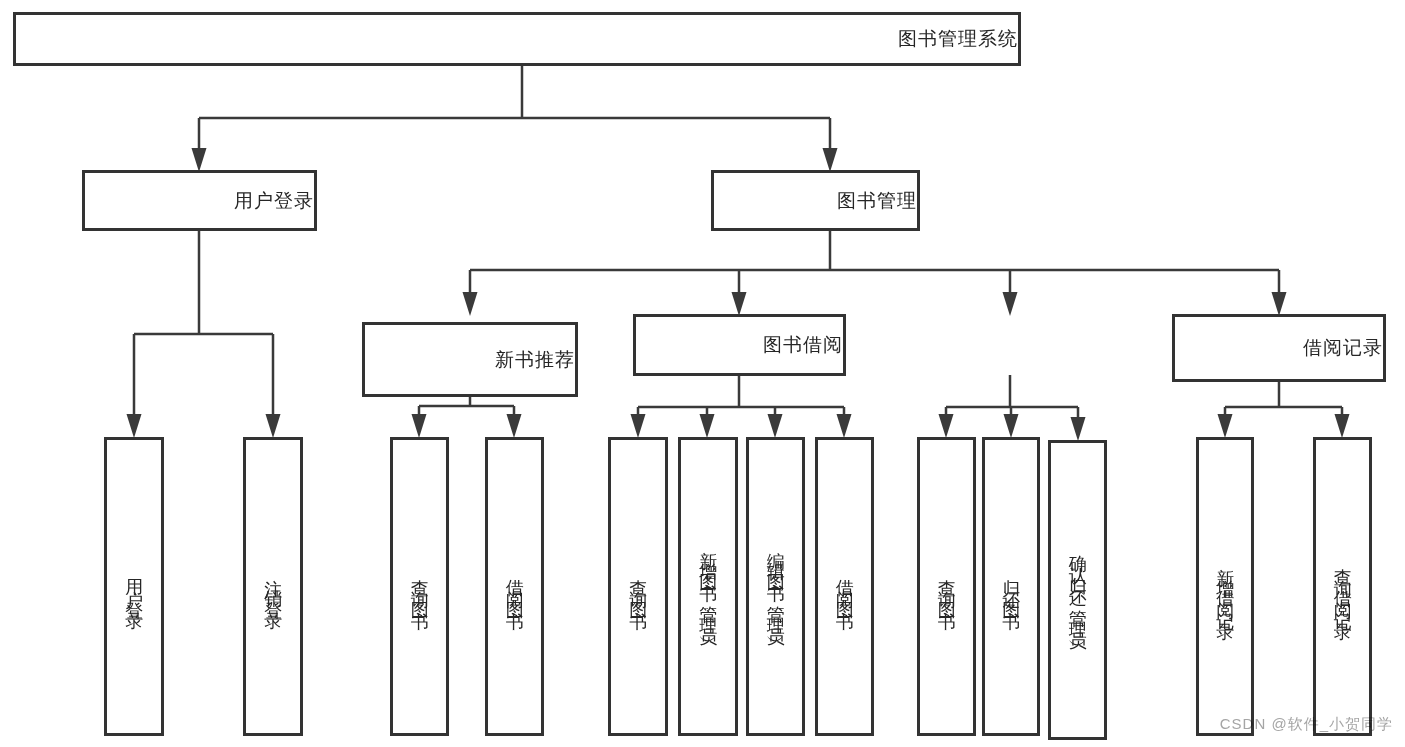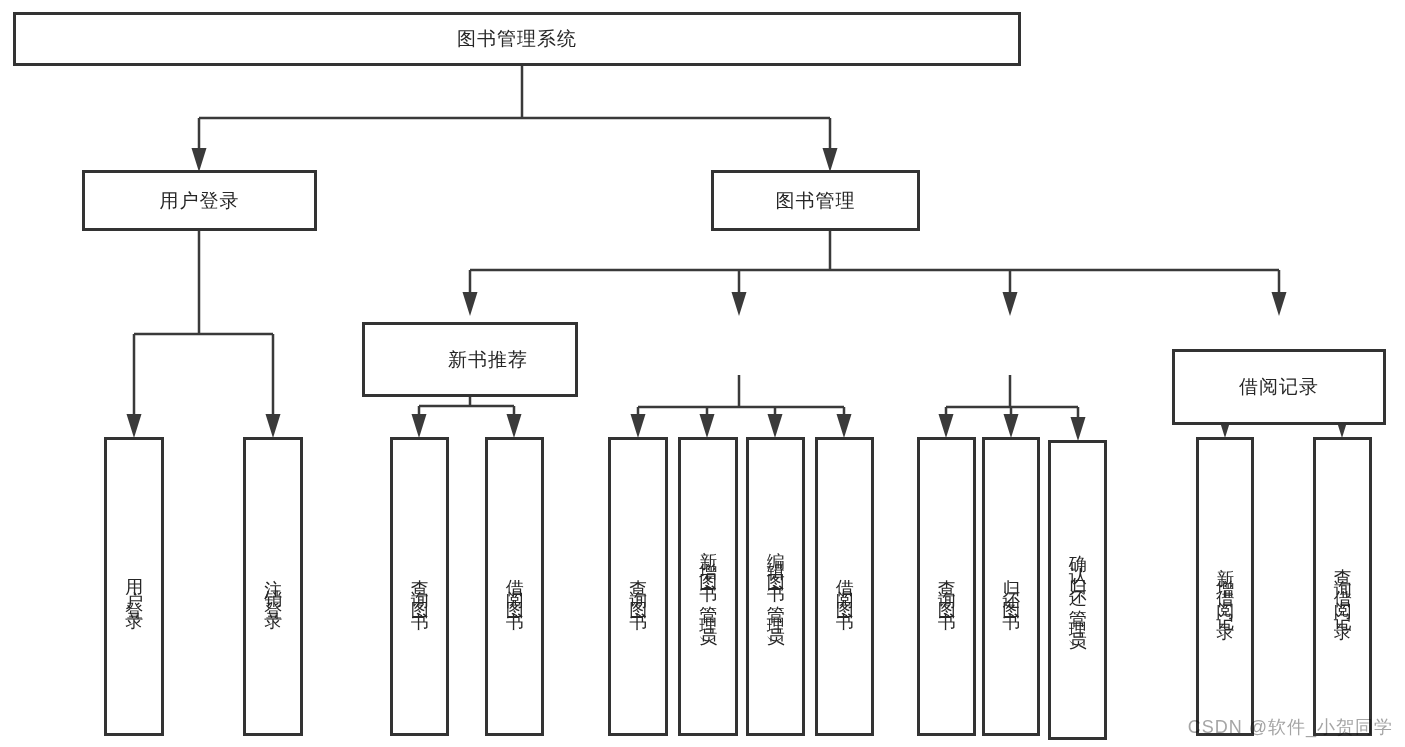--- a/index.html
+++ b/index.html
@@ -2,35 +2,35 @@
 <html><head>
 <meta charset="utf-8">
 <style>
   html,body{margin:0;padding:0;background:#ffffff;}
   body{font-family:"Liberation Sans","DejaVu Sans",sans-serif;}
   #canvas{position:relative;width:1405px;height:747px;background:#ffffff;overflow:hidden;}
   #connectors{position:absolute;left:0;top:0;z-index:0;}
   .hbox{
     position:absolute;box-sizing:border-box;z-index:1;
     background:#ffffff;border:3px solid #333333;
-    display:flex;align-items:center;justify-content:center;
+    display:flex;align-items:center;justify-content:flex-end;
   }
   .hlbl{font-size:19px;color:#262626;letter-spacing:1px;white-space:nowrap;}
   .vbox{
     position:absolute;box-sizing:border-box;z-index:1;
     background:#ffffff;border:3px solid #333333;
     display:flex;align-items:center;justify-content:center;
   }
   .vlbl{
     writing-mode:vertical-rl;text-orientation:mixed;
     font-size:18px;letter-spacing:11px;color:#262626;line-height:1.15;
   }
   .watermark{
     position:absolute;right:12px;top:715px;z-index:2;
-    font-size:18px;color:#a5a5a5;letter-spacing:1px;
+    font-size:15px;color:#a5a5a5;letter-spacing:1px;
     mix-blend-mode:multiply;white-space:nowrap;
   }
 </style>
 </head>
 <body>
 
 <div id="canvas">
 
   <svg id="connectors" width="1405" height="747" viewBox="0 0 1405 747">
     <g stroke="#3a3a3a" stroke-width="2.5" fill="none">
@@ -79,21 +79,24 @@
   <div class="hbox" style="left:82px;top:170px;width:235px;height:61px;">
     <span class="hlbl">用户登录</span>
   </div>
   <div class="hbox" style="left:711px;top:170px;width:209px;height:61px;">
     <span class="hlbl">图书管理</span>
   </div>
 
   <div class="hbox" style="left:362px;top:322px;width:216px;height:75px;padding-left:36px;">
     <span class="hlbl">新书推荐</span>
   </div>
-  <div class="hbox" style="left:1172px;top:314px;width:214px;height:76px;margin-top:35px;">
+  <div class="hbox" style="left:633px;top:314px;width:213px;height:62px;">
+    <span class="hlbl">图书借阅</span>
+  </div>
+  <div class="hbox" style="left:1172px;top:314px;width:214px;height:68px;">
     <span class="hlbl">借阅记录</span>
   </div>
 
   <div class="vbox" style="left:104px;top:437px;width:60px;height:299px;">
     <span class="vlbl">用户登录</span>
   </div>
   <div class="vbox" style="left:243px;top:437px;width:60px;height:299px;">
     <span class="vlbl">注销登录</span>
   </div>
   <div class="vbox" style="left:390px;top:437px;width:59px;height:299px;">

